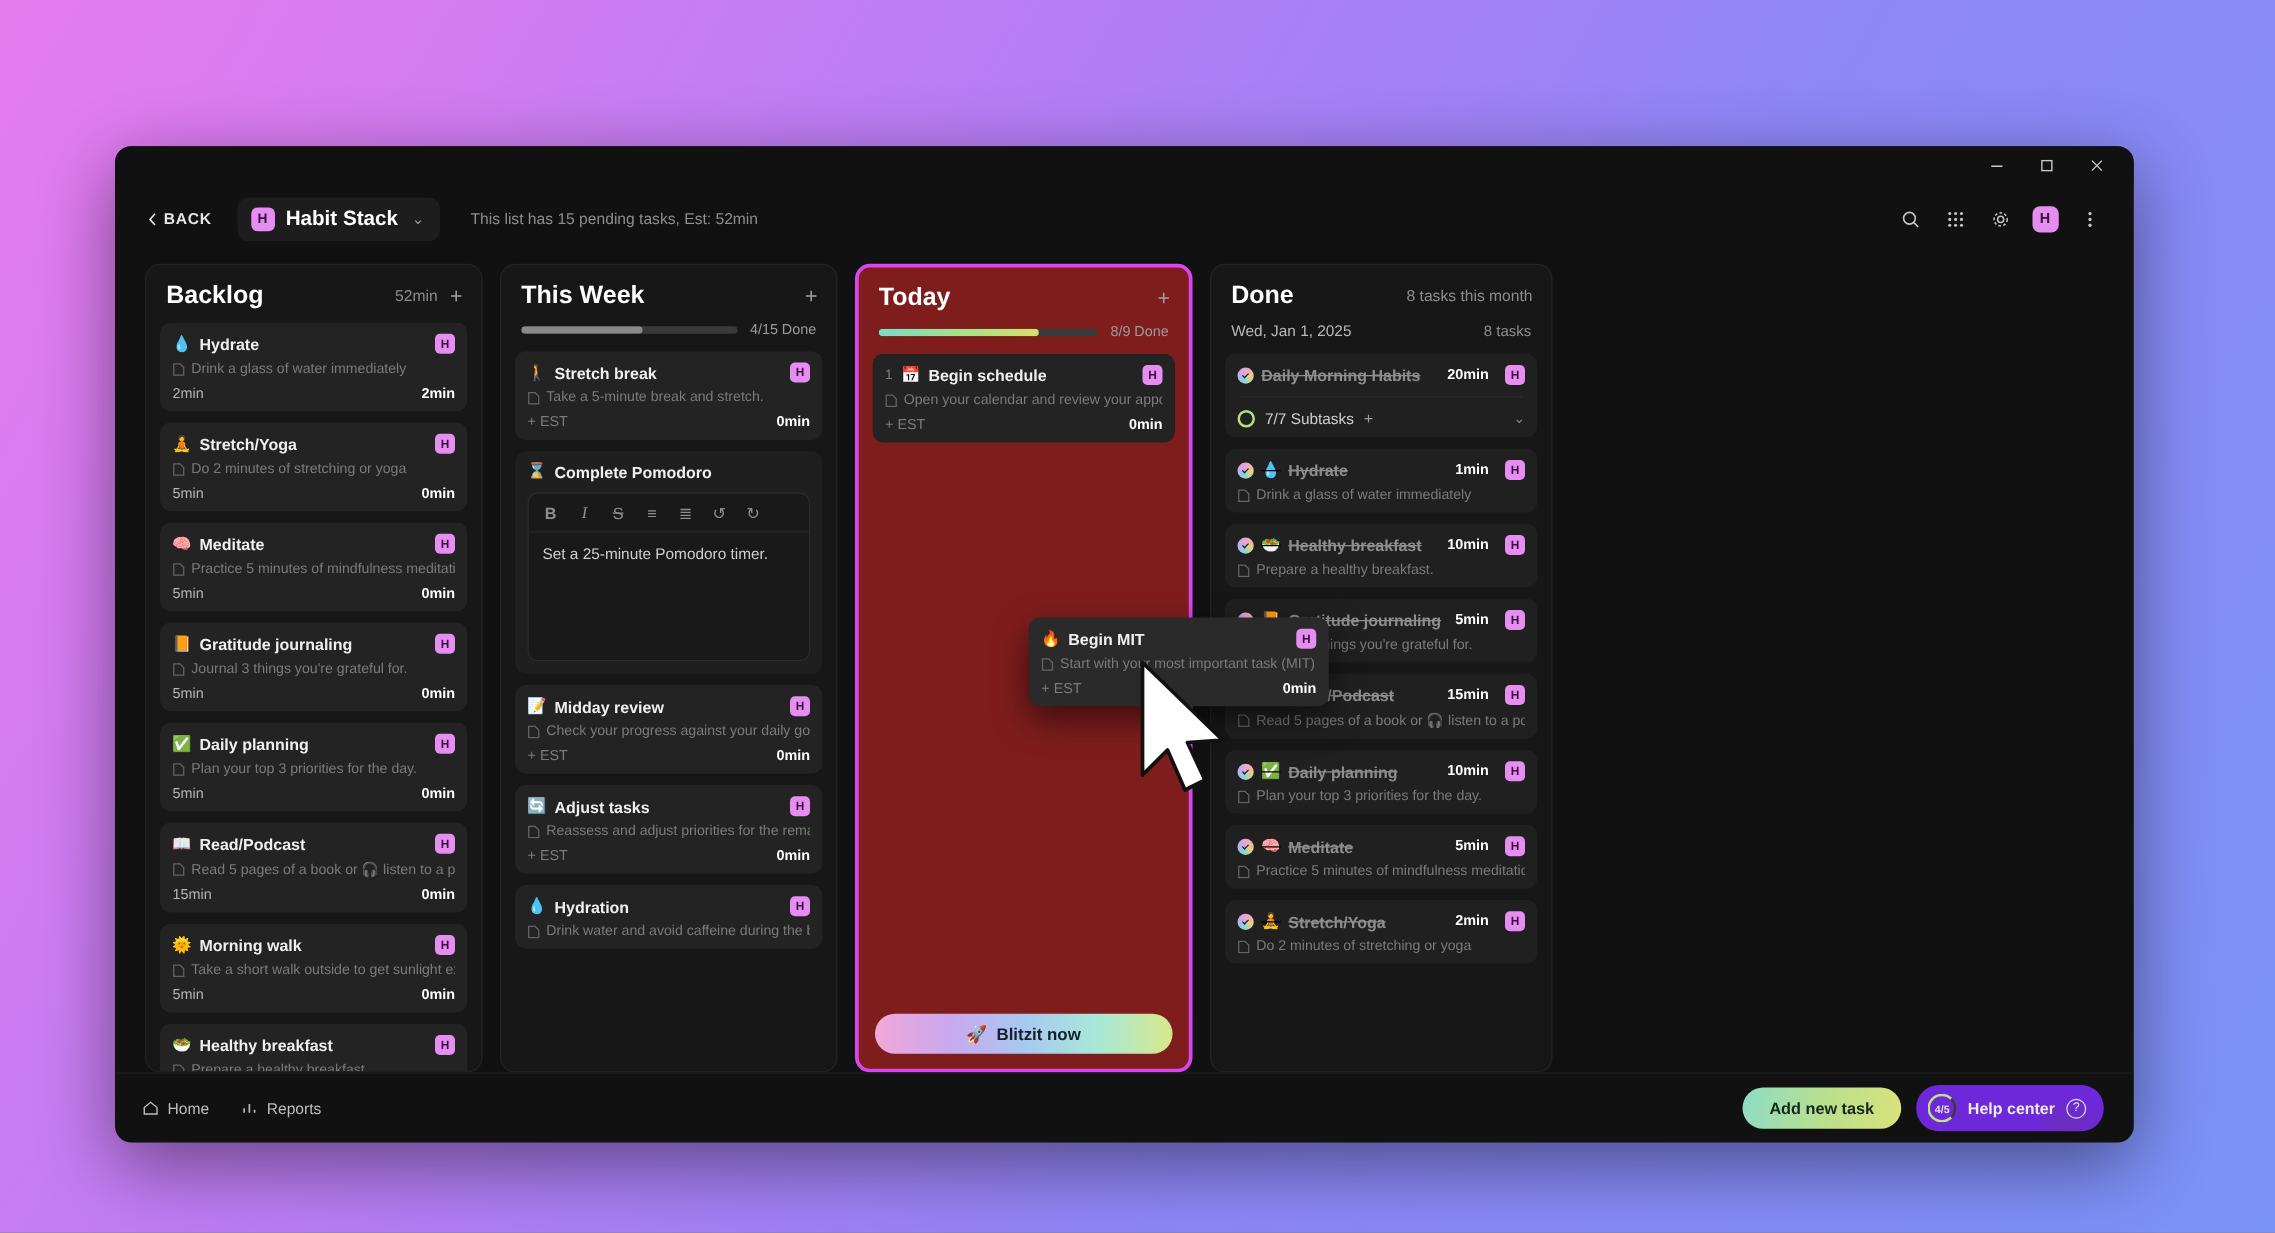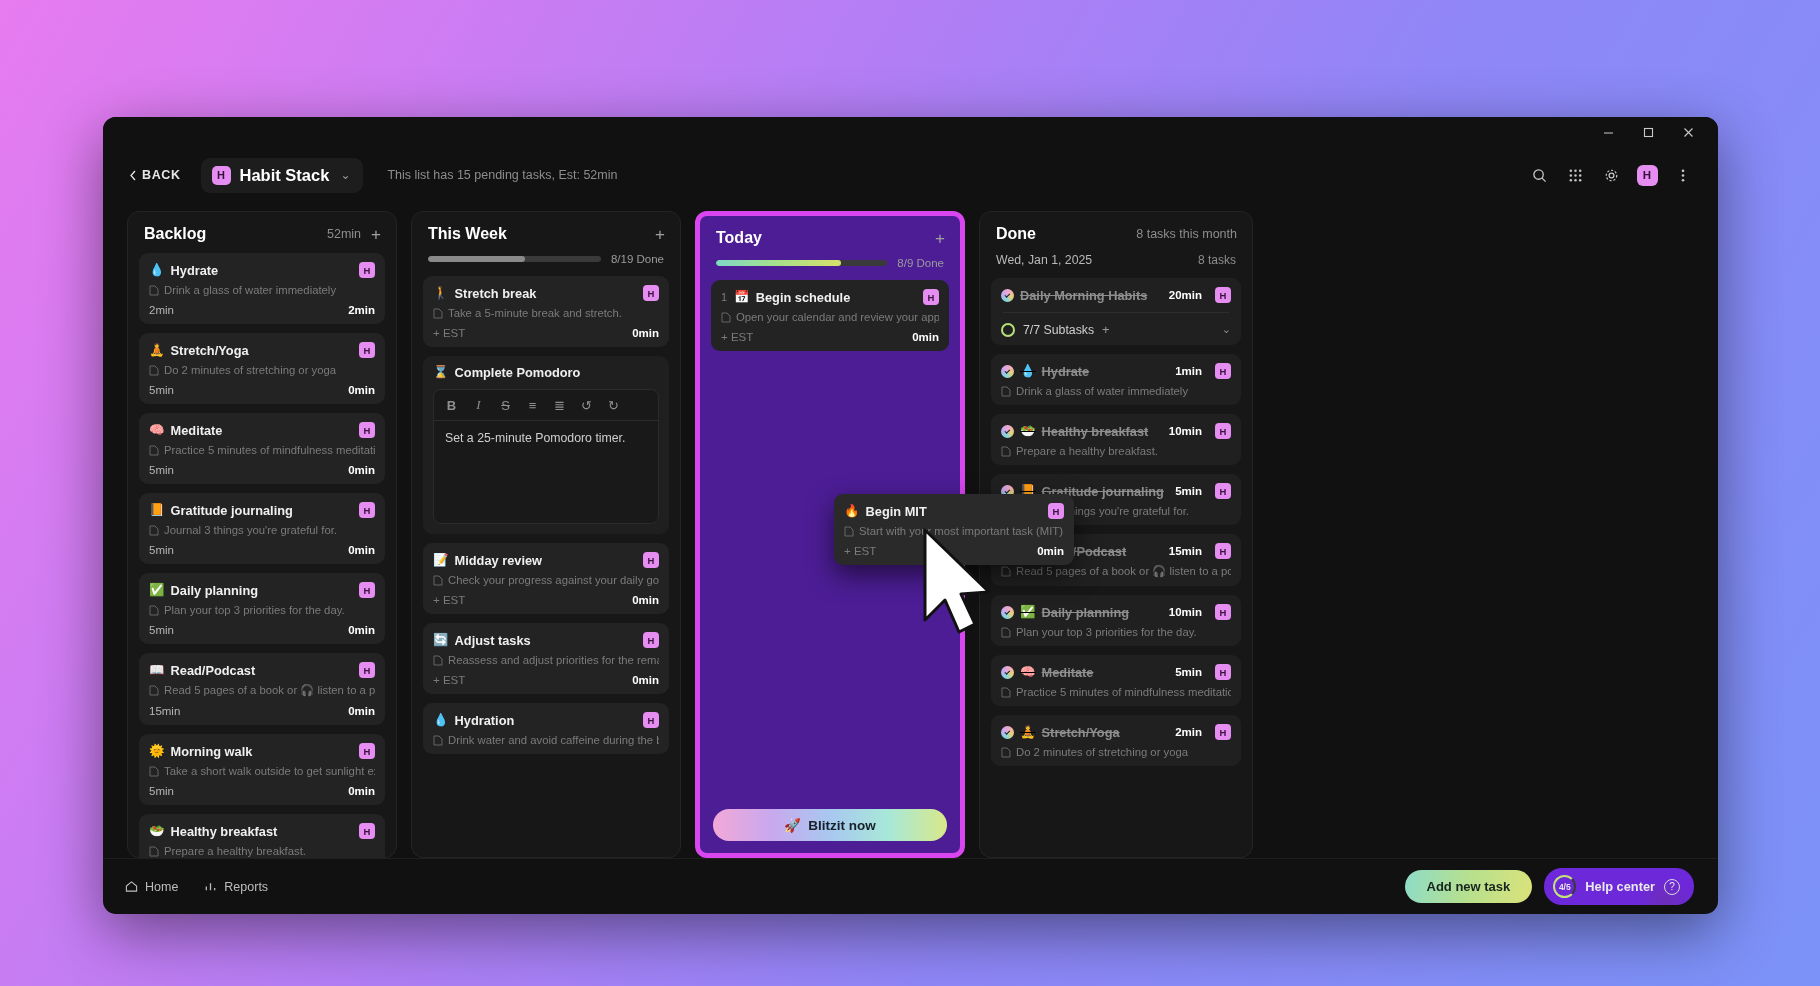--- a/index.html
+++ b/index.html
@@ -9,21 +9,21 @@
     overflow: hidden;
   }
   body {
     background: linear-gradient(120deg, #e77bf0 0%, #d07cf2 18%, #b07ef5 40%, #8f86f7 62%, #7b92f8 100%);
     display: flex; align-items: center; justify-content: center;
   }
 
   
   #app-window {
     position: absolute;
-    left: 103px; top: 117px;
+    left: 92px; top: 117px;
     width: 1615px; height: 797px;
     background: #111111;
     border-radius: 13px;
     overflow: hidden;
     display: flex; flex-direction: column;
     box-shadow: 0 18px 60px rgba(0,0,0,.45);
   }
 
   
   .titlebar {
@@ -95,29 +95,29 @@
     width: 270px; flex: 0 0 270px;
     background: #171717;
     border: 1px solid #242424;
     border-radius: 12px;
     padding: 13px 11px 0 11px;
     display: flex; flex-direction: column;
     overflow: hidden;
     max-height: 674px;
   }
   .column.today {
-    border: 5px solid #d946ef;
-    background: #4c1d95;
+    border: 3px solid #d946ef;
+    background: #7f1d1d;
   }
   .column.done { width: 274px; flex: 0 0 274px; }
   .col-head {
     display: flex; align-items: center; justify-content: space-between;
     padding: 0 4px 0 5px; margin-bottom: 10px;
   }
-  .col-title { color: #fff; font-size: 16px; font-weight: 700; }
+  .col-title { color: #fff; font-size: 20px; font-weight: 700; }
   .col-right { display: flex; align-items: center; gap: 10px; }
   .col-meta { color: #8d8d8d; font-size: 12.5px; }
   .plus { color: #a0a0a0; font-size: 17px; line-height: 1; }
 
   .progress-row {
     display: flex; align-items: center; gap: 10px;
     padding: 0 5px; margin-bottom: 11px;
   }
   .bar {
     flex: 1 1 auto; height: 6px; border-radius: 4px;
@@ -524,21 +524,21 @@
       <div class="col-head">
         <span class="col-title">This Week</span>
         <span class="col-right">
           <span class="plus">+</span>
         </span>
       </div>
       <div class="progress-row">
         <span class="bar bar-grey">
             <i id="pw-week" style="width: 56%;"></i>
           </span>
-        <span class="prog-label">8/19 Done</span>
+        <span class="prog-label">4/15 Done</span>
       </div>
       <div class="col-body" id="week-body">
           <div class="card">
             <div class="card-row1">
               <span class="emoji">🚶</span>
               <span class="c-title">Stretch break</span>
               <span class="badge-h">H</span>
             </div>
             <div class="c-desc">
               <svg class="doc-ico" width="10" height="11" viewBox="0 0 10 11">

